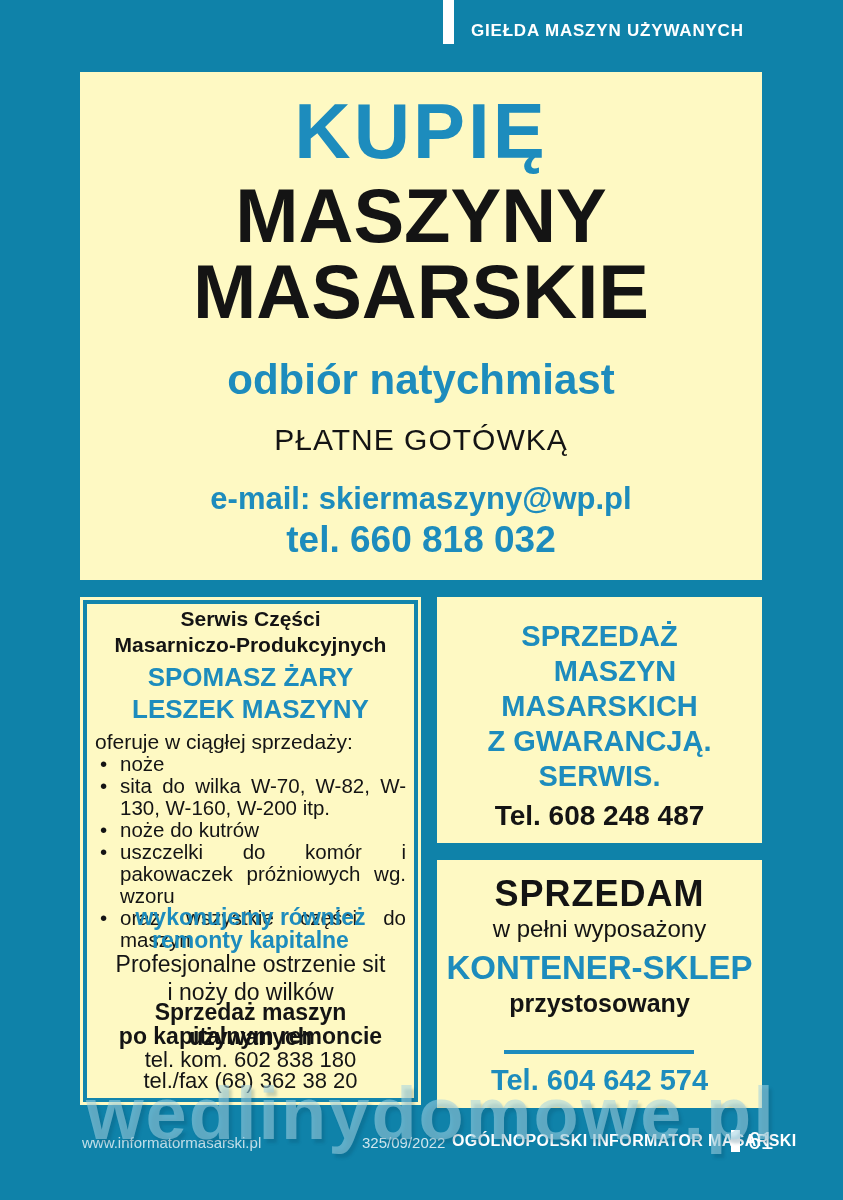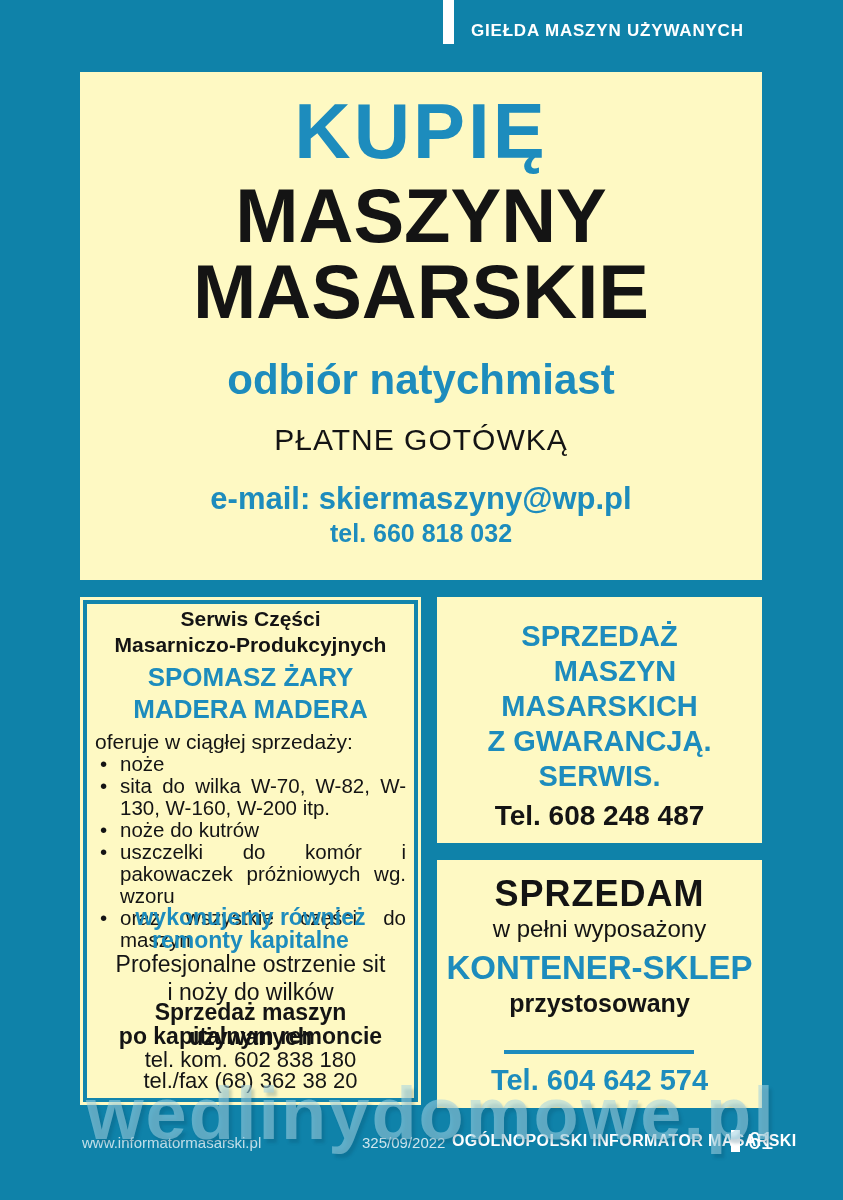--- a/index.html
+++ b/index.html
@@ -26,21 +26,21 @@
 
   
   .box-main { left: 80px; top: 72px; width: 682px; height: 508px; }
   .box-main > div { position: absolute; left: 0; right: 0; text-align: center; line-height: 1; white-space: nowrap; }
   .kupie      { top: 20px;  font-size: 78px; font-weight: bold; letter-spacing: 3px; }
   .main-l1    { top: 106px; font-size: 76px; font-weight: bold; }
   .main-l2    { top: 182px; font-size: 76px; font-weight: bold; }
   .main-sub   { top: 287px; font-size: 42px; font-weight: bold; }
   .main-pay   { top: 353px; font-size: 30px; letter-spacing: 1px; }
   .main-email { top: 411px; font-size: 31px; font-weight: bold; }
-  .main-tel   { top: 449px; font-size: 25px; font-weight: bold; }
+  .main-tel   { top: 449px; font-size: 37px; font-weight: bold; }
 
   
   .box-service { left: 80px; top: 597px; width: 341px; height: 508px; }
   .box-service::before {
     content: ""; position: absolute; inset: 3px;
     border: 4px solid #1285AC; pointer-events: none;
   }
   .box-service > div, .box-service > ul { position: absolute; left: 15px; right: 15px; line-height: 1.1; }
   .s-h        { font-size: 21px; font-weight: bold; text-align: center; }
   .s-h1 { top: 10px; } .s-h2 { top: 36px; }
@@ -113,21 +113,21 @@
     <div class="main-sub accent">odbiór natychmiast</div>
     <div class="main-pay black">PŁATNE GOTÓWKĄ</div>
     <div class="main-email accent">e-mail: skiermaszyny@wp.pl</div>
     <div class="main-tel accent">tel. 660 818 032</div>
   </div>
 
   <div class="white-box box-service">
     <div class="s-h s-h1 black">Serwis Części</div>
     <div class="s-h s-h2 black">Masarniczo-Produkcyjnych</div>
     <div class="s-brand s-b1 accent">SPOMASZ ŻARY</div>
-    <div class="s-brand s-b2 accent">MADERA MADERA</div>
+    <div class="s-brand s-b2 accent">LESZEK MASZYNY</div>
     <div class="s-intro black">oferuje w ciągłej sprzedaży:</div>
     <ul class="s-list black">
       <li>noże</li>
       <li>sita do wilka W-70, W-82, W-130, W-160, W-200 itp.</li>
       <li>noże do kutrów</li>
       <li>uszczelki do komór i pakowaczek próżniowych wg. wzoru</li>
       <li>oraz wszystkie części do maszyn</li>
     </ul>
     <div class="s-hl s-hl1 accent">wykonujemy również</div>
     <div class="s-hl s-hl2 accent">remonty kapitalne</div>

